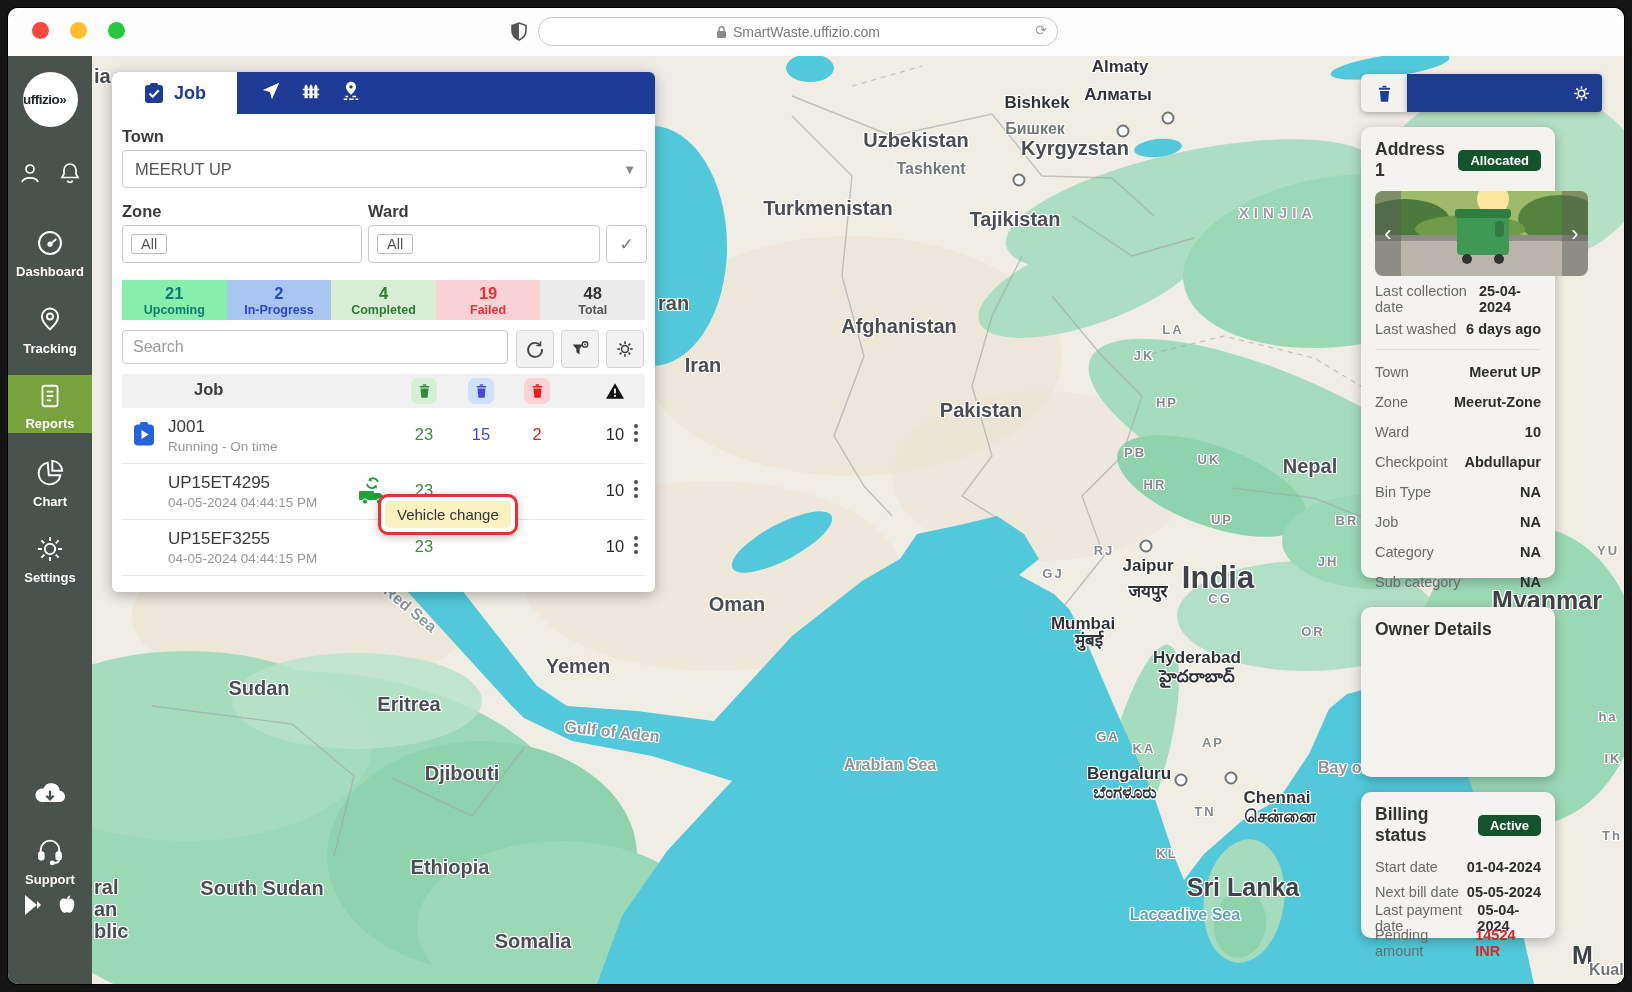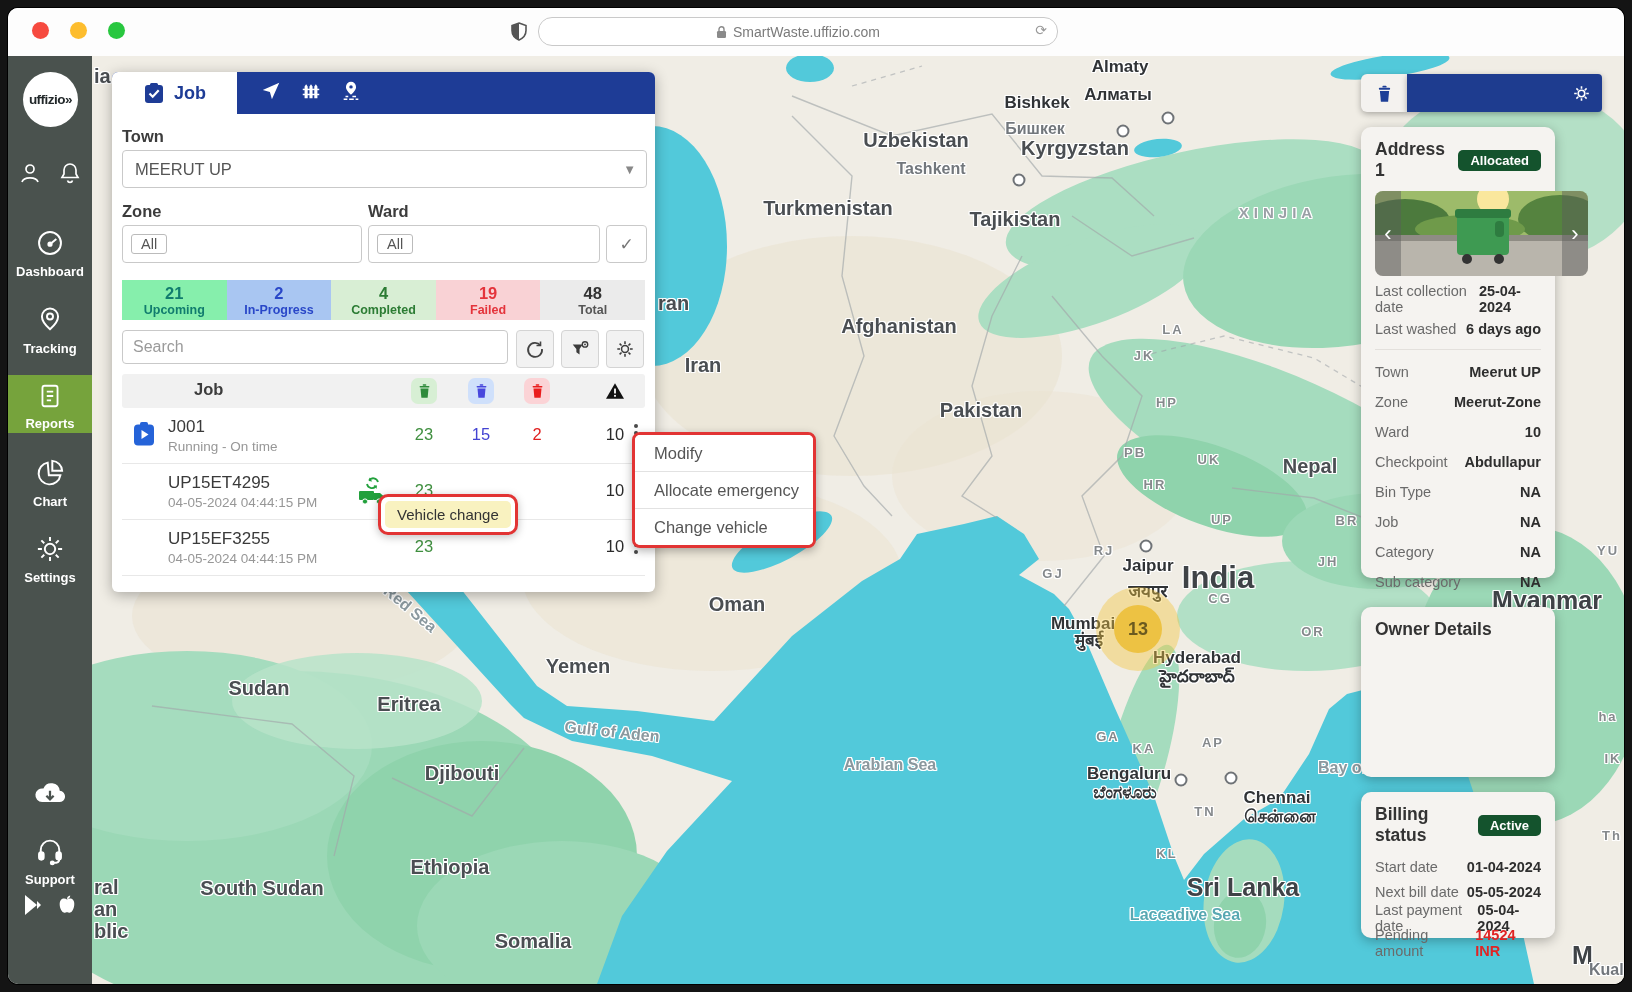--- a/index.html
+++ b/index.html
@@ -11,21 +11,21 @@
   .light{width:17px;height:17px;border-radius:50%;}
   .urlbar{position:absolute;left:530px;top:9px;width:518px;height:27px;border:1px solid #c9c9c9;border-radius:14px;background:#fff;display:flex;align-items:center;justify-content:center;gap:6px;color:#7b7b7b;font-size:14px;}
   .shield{position:absolute;left:503px;top:14px;}
   .reload{position:absolute;right:10px;top:4px;color:#9a9a9a;font-size:14px;}
   
   .bodyarea{position:absolute;left:0;top:48px;right:0;bottom:0;}
   .sidebar{position:absolute;left:0;top:0;width:84px;bottom:0;background:#4a524e;z-index:30;}
   .sb-item{position:absolute;left:0;width:84px;text-align:center;color:#fff;}
   .sb-label{font-size:13px;font-weight:bold;color:#fff;margin-top:2px;}
   .sb-active{position:absolute;left:0;top:319px;width:84px;height:58px;background:#76a33c;}
-  .logo{position:absolute;left:15px;top:16px;width:55px;height:55px;border-radius:50%;background:#fff;display:flex;align-items:center;justify-content:center;color:#22282a;font-weight:bold;font-size:13.5px;letter-spacing:-0.5px;}
+  .logo{position:absolute;left:15px;top:16px;width:55px;height:55px;border-radius:50%;background:#fff;display:flex;align-items:center;color:#22282a;font-weight:bold;font-size:13.5px;letter-spacing:-0.5px;}
   .iconrow{position:absolute;left:0;top:104px;width:84px;display:flex;justify-content:center;gap:14px;}
   
   .map{position:absolute;left:84px;top:0;right:0;bottom:0;background:#f0ede5;overflow:hidden;}
   .map svg.terrain{position:absolute;left:0;top:0;}
   .mlabel{position:absolute;white-space:nowrap;z-index:2;pointer-events:none;
     text-shadow:1px 0 0 #fff,-1px 0 0 #fff,0 1px 0 #fff,0 -1px 0 #fff,1px 1px 0 #fff,-1px -1px 0 #fff,1px -1px 0 #fff,-1px 1px 0 #fff;}
   .country{font-size:20px;font-weight:bold;color:#4a4e52;}
   .country-lg{font-size:31px;font-weight:bold;color:#3f4347;}
   .country-md{font-size:25px;font-weight:bold;color:#3f4347;}
   .city{font-size:17px;font-weight:bold;color:#303336;}
@@ -332,25 +332,20 @@
             <div class="mlabel state" style="left: 1521px; top: 702px; transform: translate(-50%, -50%);">IK</div>
             <div class="mlabel state" style="left: 1520px; top: 779px; transform: translate(-50%, -50%);">Th</div>
             <div class="mlabel dot" style="left: 1076px; top: 62px; transform: translate(-50%, -50%);"></div>
             <div class="mlabel dot" style="left: 1031px; top: 75px; transform: translate(-50%, -50%);"></div>
             <div class="mlabel dot" style="left: 927px; top: 124px; transform: translate(-50%, -50%);"></div>
             <div class="mlabel dot" style="left: 1054px; top: 490px; transform: translate(-50%, -50%);"></div>
             <div class="mlabel dot" style="left: 1089px; top: 724px; transform: translate(-50%, -50%);"></div>
             <div class="mlabel dot" style="left: 1139px; top: 722px; transform: translate(-50%, -50%);"></div>
           </div>
 
-      <div class="cluster">
-        <div class="cluster-core">
-              <span>13</span>
-            </div>
-      </div>
 
       <div class="job-panel">
         <div class="jp-head">
           <div class="jp-tab">
             <svg width="22" height="22" viewBox="0 0 22 22">
                   <rect x="2" y="3" width="18" height="18" rx="3" fill="#1e3c96"></rect>
                   <rect x="7" y="1" width="8" height="4" rx="1.5" fill="#1e3c96"></rect>
                   <path d="M6.5 11.5l3.2 3.2 6-6.5" stroke="#fff" stroke-width="2.2" fill="none"></path>
                 </svg>
             <span>Job</span>
@@ -526,32 +521,20 @@
                   <i></i>
                 </span>
             </div>
             </div>
       </div>
 
       <div class="vtooltip">
         <div class="inner">Vehicle change</div>
       </div>
 
-      <div class="ctxmenu">
-
-      <div class="mi">
-              <span>Modify</span>
-            </div>
-            <div class="mi">
-              <span>Allocate emergency</span>
-            </div>
-            <div class="mi">
-              <span>Change vehicle</span>
-            </div>
-          </div>
 
       <div class="bin-head">
         <div class="wtab">
           <svg width="17" height="19" viewBox="0 0 24 26" fill="#1d3f97">
                 <rect x="4" y="5" width="16" height="2.6" rx="1.3"></rect>
                 <rect x="9" y="2" width="6" height="2.6" rx="1.3"></rect>
                 <path d="M5.5 9.5h13l-1.4 15h-10.2z"></path>
               </svg>
         </div>
         <div class="navy">

